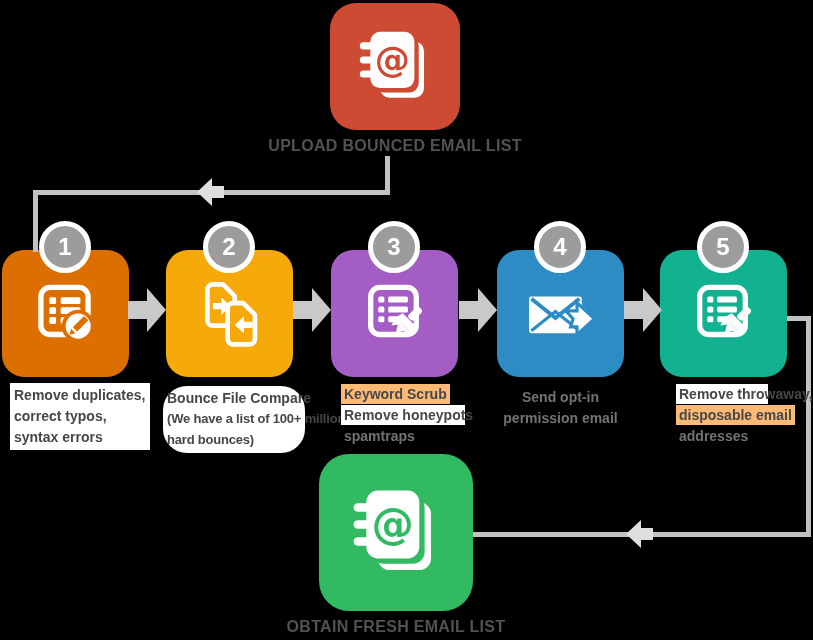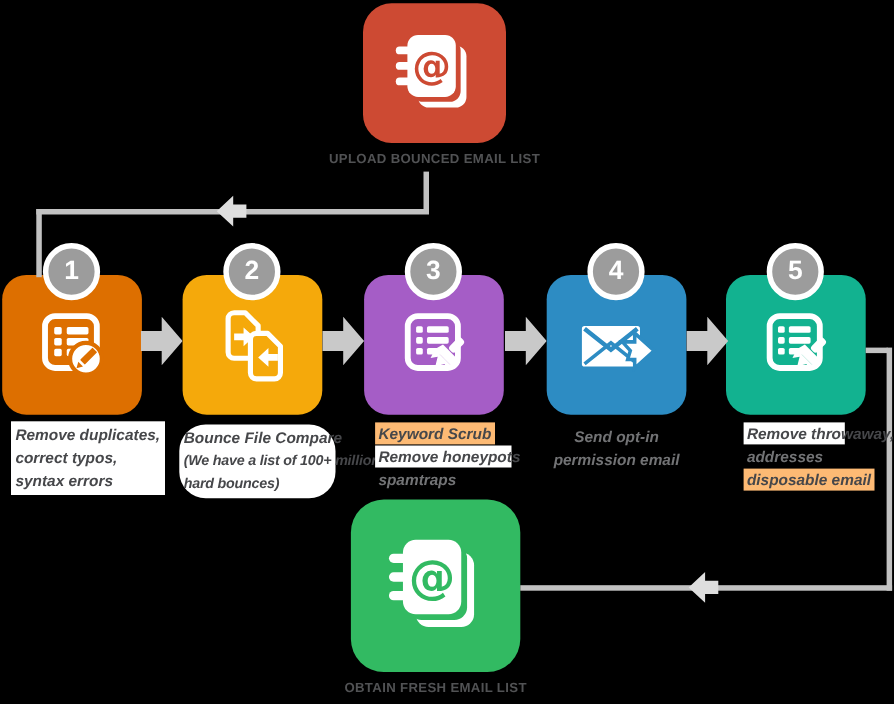--- a/index.html
+++ b/index.html
@@ -28,36 +28,36 @@
   }
   #badge-1 { left:39px; } #badge-2 { left:203px; } #badge-3 { left:368px; }
   #badge-4 { left:534px; } #badge-5 { left:697px; }
 
   .line { position:absolute; background:var(--line_gray); z-index:1; }
   .chev { position:absolute; top:288px; z-index:2; }
   .arrowhead { position:absolute; z-index:3; }
 
   .hdr-caption {
     position:absolute; width:300px; text-align:center;
-    font-size:12px; font-weight:bold; letter-spacing:0.3px;
+    font-size:16px; font-weight:bold; letter-spacing:0.3px;
     color:var(--caption_gray);
   }
   #cap-upload { left:245px; top:137px; }
   #cap-obtain { left:246px; top:618px; }
 
   .cap { position:absolute; top:383px; font-size:14px; font-weight:bold; line-height:20px; color:var(--text_dark); z-index:5; }
   .boxed { background:#fff; padding:2px 4px; white-space:nowrap; }
   #cap-1 { left:10px; }
   #cap-2 { left:163px; top:386px; }
   #cap-2 .boxed { width:142px;border-radius:24px; }
   #cap-2 .sub { font-size:13px; letter-spacing:-0.2px; }
   #cap-3 { left:341px; top:384px; }
   #cap-4 { left:497px; top:387px; width:127px; text-align:center; color:var(--text_muted); }
   #cap-5 { left:676px; top:384px; }
-  .capline { display:block; height:21px; white-space:nowrap;font-style:italic; }
+  .capline { display:block; height:21px; white-space:nowrap; }
   .hl { display:inline-block; background:#fdba74; padding:0 3px; line-height:20px; }
   .hl-clip { display:inline-block; background:#fff; padding:0 0 0 3px; line-height:20px; overflow:visible; white-space:nowrap; }
   #cap-3 .hl-clip { width:124px; }
   #cap-5 .hl-clip { width:92px; }
   .muted { color:var(--text_muted); padding-left:3px; }
 </style>
 </head>
 <body>
 
 <div class="canvas">
@@ -233,22 +233,22 @@
     <div class="capline"><span class="hl">Keyword Scrub</span></div>
     <div class="capline"><span class="hl-clip">Remove honeypots</span></div>
     <div class="capline muted">spamtraps</div>
   </div>
   <div class="cap" id="cap-4">
     <div class="capline">Send opt-in</div>
     <div class="capline">permission email</div>
   </div>
   <div class="cap" id="cap-5">
     <div class="capline"><span class="hl-clip">Remove throwaway,</span></div>
+    <div class="capline"><span class="hl">disposable email</span></div>
     <div class="capline muted">addresses</div>
-    <div class="capline"><span class="hl">disposable email</span></div>
   </div>
 
   <div class="tile" id="tile-obtain">
     <span style="color:var(--obtain_green)">
       <svg width="106" height="106" viewBox="0 0 100 100">
         <rect x="33" y="21" width="50" height="64" rx="11" fill="#fff"></rect>
         <rect x="27" y="15" width="50" height="64" rx="11" fill="currentColor"></rect>
         <rect x="22" y="10" width="50" height="64" rx="11" fill="#fff"></rect>
         <g fill="#fff">
           <rect x="10" y="22" width="19" height="8" rx="4"></rect>

